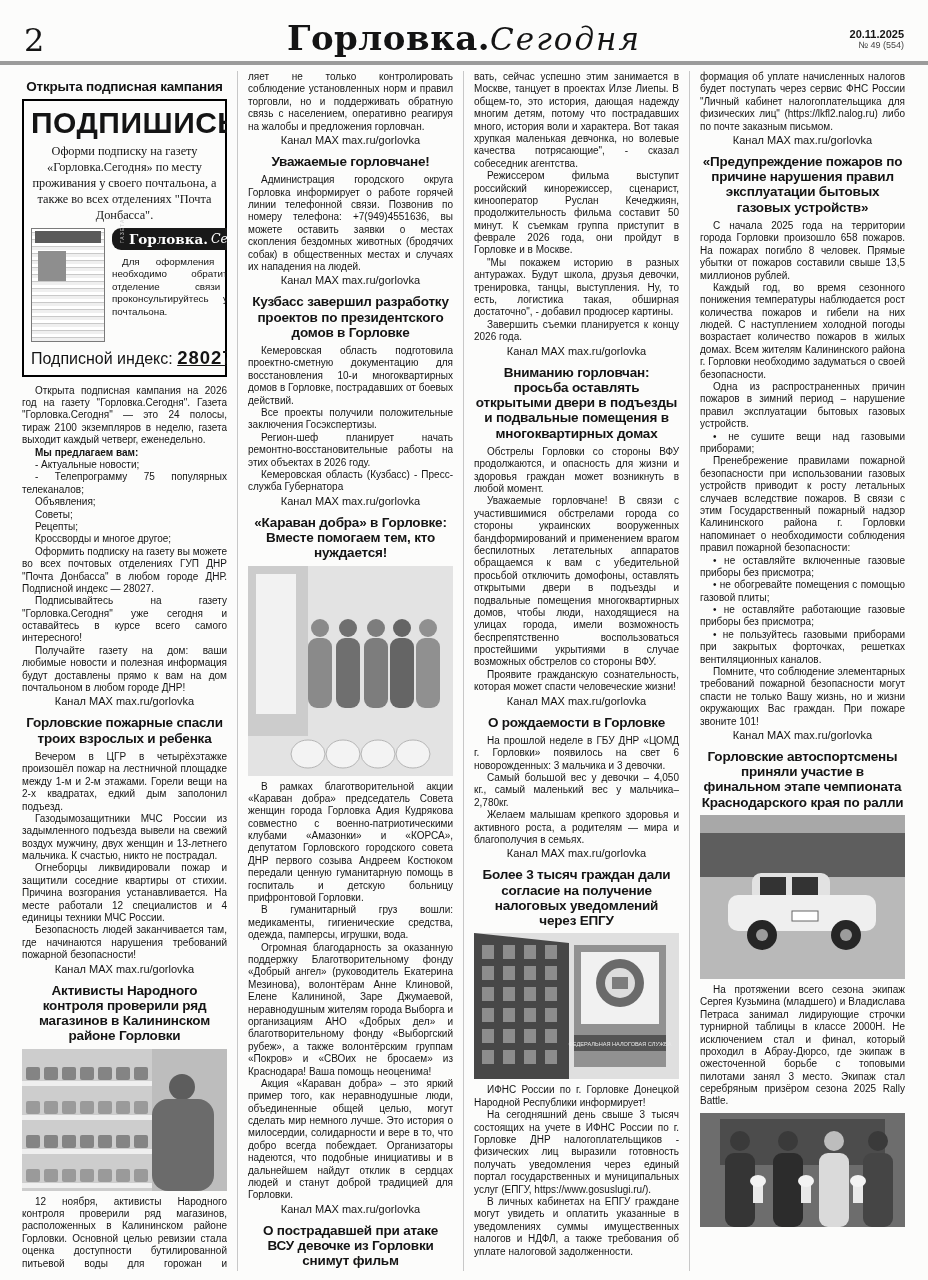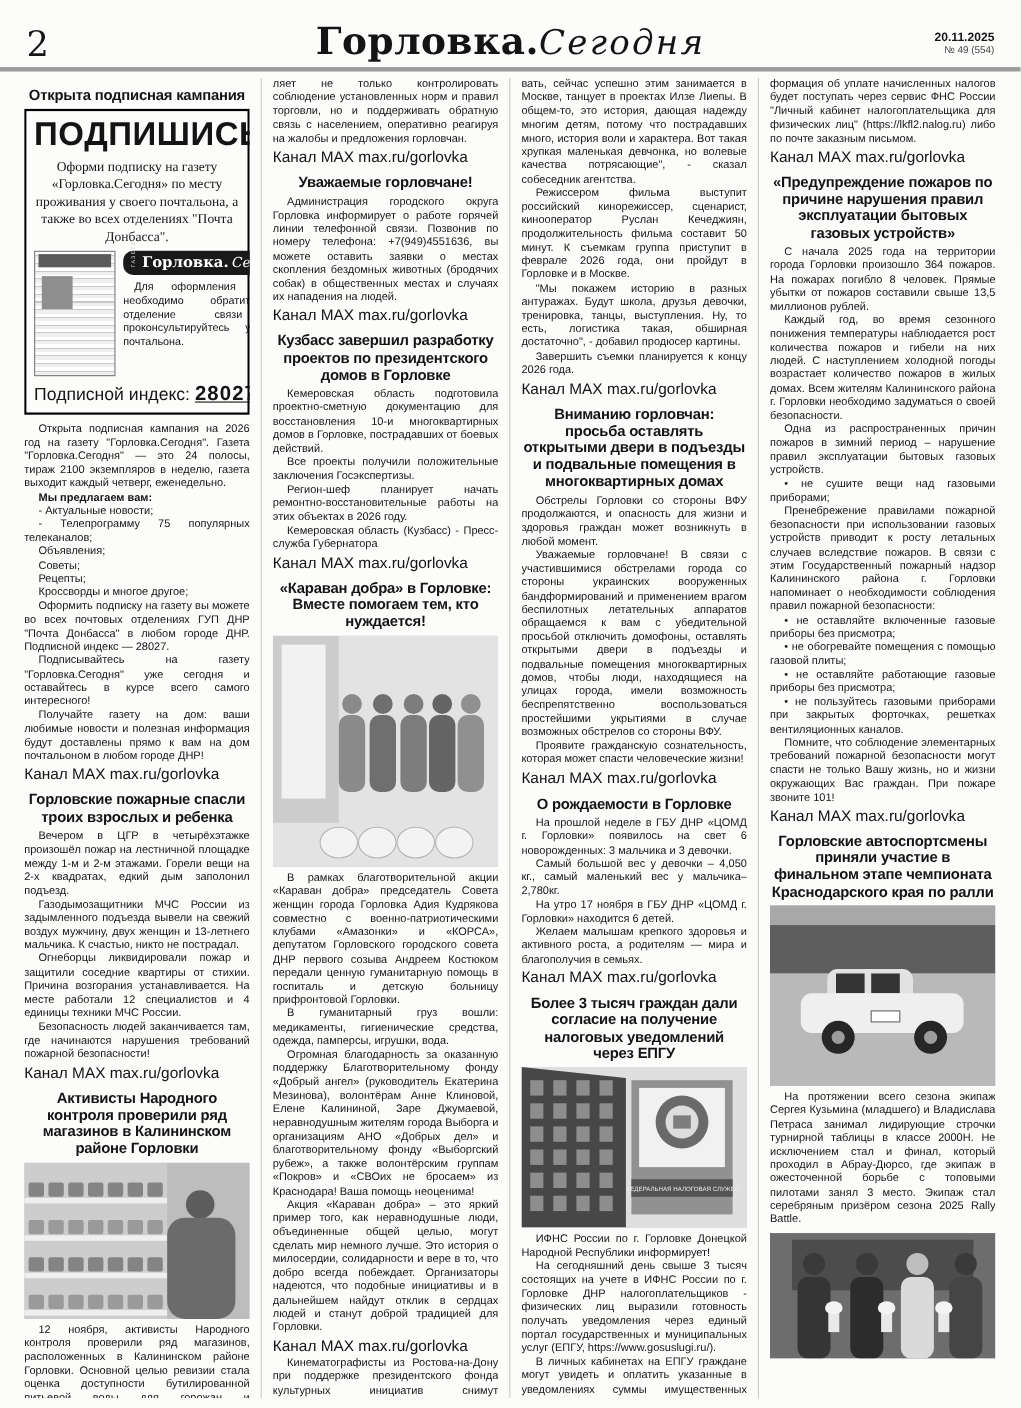--- a/index.html
+++ b/index.html
@@ -19,21 +19,21 @@
   
   .cols{display:flex;gap:10px;padding:0 22px;height:1200px;overflow:hidden;}
   .col{width:205px;flex:0 0 205px;overflow:hidden;}
   .vdiv{width:1px;background:#c8c8c8;flex:0 0 1px;}
   
   .headline{font-weight:700;font-size:13.5px;line-height:1.13;text-align:center;
             margin:8px 1px 5px;letter-spacing:-.2px;}
   .para{font-size:10px;line-height:1.24;text-align:justify;text-indent:13px;margin:0;}
   .para.cont{text-indent:0;}
   .para.lead{font-weight:700;}
-  .channel{font-size:14px;text-align:left;margin:1px 0 3px;}
+  .channel{font-size:11px;text-align:center;margin:1px 0 3px;}
   .photo{margin:5px 0;line-height:0;background:#d0d0d0;}
   .photo svg{display:block;width:100%;height:100%;}
   
   .subbox{border:2px solid #000;padding:6px 7px;margin:3px 0 8px;text-align:center;}
   .slogan{font-size:30px;font-weight:800;letter-spacing:.5px;line-height:1.05;}
   .sub-lead{font-size:12.3px;line-height:1.3;margin:5px 0 4px;text-align:center;font-family:Liberation Serif, serif;}
   .sub-media{display:flex;gap:7px;margin:3px 0 2px;text-align:left;}
   .thumb{flex:0 0 72px;height:112px;border:1px solid #7a7a7a;background:
      repeating-linear-gradient(#ffffff 0 3px,#c9c9c9 3px 4px,#efefef 4px 7px);position:relative;}
   .thumb::before{content:"";position:absolute;left:3px;top:2px;right:3px;height:12px;background:#5a5a5a;}
@@ -180,38 +180,38 @@
             <ellipse cx="95" cy="188" rx="17" ry="14" fill="#f3f3f3" stroke="#b5b5b5"></ellipse>
             <ellipse cx="130" cy="188" rx="17" ry="14" fill="#f3f3f3" stroke="#b5b5b5"></ellipse>
             <ellipse cx="165" cy="188" rx="17" ry="14" fill="#f3f3f3" stroke="#b5b5b5"></ellipse>
           </svg>
         </figure>
         <p class="para">В рамках благотворительной акции «Караван добра» председатель Совета женщин города Горловка Адия Кудрякова совместно с военно-патриотическими клубами «Амазонки» и «КОРСА», депутатом Горловского городского совета ДНР первого созыва Андреем Костюком передали ценную гуманитарную помощь в госпиталь и детскую больницу прифронтовой Горловки.</p>
         <p class="para">В гуманитарный груз вошли: медикаменты, гигиенические средства, одежда, памперсы, игрушки, вода.</p>
         <p class="para">Огромная благодарность за оказанную поддержку Благотворительному фонду «Добрый ангел» (руководитель Екатерина Мезинова), волонтёрам Анне Клиновой, Елене Калининой, Заре Джумаевой, неравнодушным жителям города Выборга и организациям АНО «Добрых дел» и благотворительному фонду «Выборгский рубеж», а также волонтёрским группам «Покров» и «СВОих не бросаем» из Краснодара! Ваша помощь неоценима!</p>
         <p class="para">Акция «Караван добра» – это яркий пример того, как неравнодушные люди, объединенные общей целью, могут сделать мир немного лучше. Это история о милосердии, солидарности и вере в то, что добро всегда побеждает. Организаторы надеются, что подобные инициативы и в дальнейшем найдут отклик в сердцах людей и станут доброй традицией для Горловки.</p>
         <p class="channel">Канал MAX max.ru/gorlovka</p>
+        <h2 class="headline" style="margin: 8px 1px 5px;">О пострадавшей при атаке ВСУ девочке из Горловки снимут фильм</h2>
         <p class="para">Кинематографисты из Ростова-на-Дону при поддержке президентского фонда культурных инициатив снимут документальный фильм "Полина" о девочке, которая пострадала при атаке со стороны ВСУ в Горловке в ДНР. Об этом сообщил продюсер картины Михаил Ивантей.</p>
       </section>
     <div class="vdiv"></div>
     <section class="col">
         <p class="para cont">вать, сейчас успешно этим занимается в Москве, танцует в проектах Илзе Лиепы. В общем-то, это история, дающая надежду многим детям, потому что пострадавших много, история воли и характера. Вот такая хрупкая маленькая девчонка, но волевые качества потрясающие", - сказал собеседник агентства.</p>
         <p class="para">Режиссером фильма выступит российский кинорежиссер, сценарист, кинооператор Руслан Кечеджиян, продолжительность фильма составит 50 минут. К съемкам группа приступит в феврале 2026 года, они пройдут в Горловке и в Москве.</p>
         <p class="para">"Мы покажем историю в разных антуражах. Будут школа, друзья девочки, тренировка, танцы, выступления. Ну, то есть, логистика такая, обширная достаточно", - добавил продюсер картины.</p>
         <p class="para">Завершить съемки планируется к концу 2026 года.</p>
         <p class="channel">Канал MAX max.ru/gorlovka</p>
         <h2 class="headline" style="margin: 8px 1px 5px;">Вниманию горловчан: просьба оставлять открытыми двери в подъезды и подвальные помещения в многоквартирных домах</h2>
         <p class="para">Обстрелы Горловки со стороны ВФУ продолжаются, и опасность для жизни и здоровья граждан может возникнуть в любой момент.</p>
         <p class="para">Уважаемые горловчане! В связи с участившимися обстрелами города со стороны украинских вооруженных бандформирований и применением врагом беспилотных летательных аппаратов обращаемся к вам с убедительной просьбой отключить домофоны, оставлять открытыми двери в подъезды и подвальные помещения многоквартирных домов, чтобы люди, находящиеся на улицах города, имели возможность беспрепятственно воспользоваться простейшими укрытиями в случае возможных обстрелов со стороны ВФУ.</p>
         <p class="para">Проявите гражданскую сознательность, которая может спасти человеческие жизни!</p>
         <p class="channel">Канал MAX max.ru/gorlovka</p>
         <h2 class="headline" style="margin: 8px 1px 5px;">О рождаемости в Горловке</h2>
         <p class="para">На прошлой неделе в ГБУ ДНР «ЦОМД г. Горловки» появилось на свет 6 новорожденных: 3 мальчика и 3 девочки.</p>
         <p class="para">Самый большой вес у девочки – 4,050 кг., самый маленький вес у мальчика– 2,780кг.</p>
-        <p class="para">На утро 17 ноября в ГБУ ДНР «ЦОМД г. Горловки» находится 6 детей.</p>
         <p class="para">Желаем малышам крепкого здоровья и активного роста, а родителям — мира и благополучия в семьях.</p>
         <p class="channel">Канал MAX max.ru/gorlovka</p>
         <h2 class="headline" style="margin: 8px 1px 5px;">Более 3 тысяч граждан дали согласие на получение налоговых уведомлений через ЕПГУ</h2>
         <figure class="photo" style="height: 146px; margin: 5px 0px;">
           <svg viewBox="0 0 205 146" preserveAspectRatio="none" xmlns="http://www.w3.org/2000/svg">
             <rect width="205" height="146" fill="#dfdfdf"></rect>
             <polygon points="0,0 95,10 95,146 0,146" fill="#474747"></polygon>
             <rect x="8" y="12" width="12" height="14" fill="#8d8d8d"></rect>
             <rect x="29" y="12" width="12" height="14" fill="#8d8d8d"></rect>
             <rect x="50" y="12" width="12" height="14" fill="#8d8d8d"></rect>
@@ -247,21 +247,21 @@
         </figure>
         <p class="para">ИФНС России по г. Горловке Донецкой Народной Республики информирует!</p>
         <p class="para">На сегодняшний день свыше 3 тысяч состоящих на учете в ИФНС России по г. Горловке ДНР налогоплательщиков - физических лиц выразили готовность получать уведомления через единый портал государственных и муниципальных услуг (ЕПГУ, https://www.gosuslugi.ru/).</p>
         <p class="para">В личных кабинетах на ЕПГУ граждане могут увидеть и оплатить указанные в уведомлениях суммы имущественных налогов и НДФЛ, а также требования об уплате налоговой задолженности.</p>
       </section>
     <div class="vdiv"></div>
     <section class="col">
         <p class="para cont">формация об уплате начисленных налогов будет поступать через сервис ФНС России "Личный кабинет налогоплательщика для физических лиц" (https://lkfl2.nalog.ru) либо по почте заказным письмом.</p>
         <p class="channel">Канал MAX max.ru/gorlovka</p>
         <h2 class="headline" style="margin: 8px 1px 5px;">«Предупреждение пожаров по причине нарушения правил эксплуатации бытовых газовых устройств»</h2>
-        <p class="para">С начала 2025 года на территории города Горловки произошло 364 пожаров. На пожарах погибло 8 человек. Прямые убытки от пожаров составили свыше 13,5 миллионов рублей.</p>
+        <p class="para">С начала 2025 года на территории города Горловки произошло 658 пожаров. На пожарах погибло 8 человек. Прямые убытки от пожаров составили свыше 13,5 миллионов рублей.</p>
         <p class="para">Каждый год, во время сезонного понижения температуры наблюдается рост количества пожаров и гибели на них людей. С наступлением холодной погоды возрастает количество пожаров в жилых домах. Всем жителям Калининского района г. Горловки необходимо задуматься о своей безопасности.</p>
         <p class="para">Одна из распространенных причин пожаров в зимний период – нарушение правил эксплуатации бытовых газовых устройств.</p>
         <p class="para">• не сушите вещи над газовыми приборами;</p>
         <p class="para">Пренебрежение правилами пожарной безопасности при использовании газовых устройств приводит к росту летальных случаев вследствие пожаров. В связи с этим Государственный пожарный надзор Калининского района г. Горловки напоминает о необходимости соблюдения правил пожарной безопасности:</p>
         <p class="para">• не оставляйте включенные газовые приборы без присмотра;</p>
         <p class="para">• не обогревайте помещения с помощью газовой плиты;</p>
         <p class="para">• не оставляйте работающие газовые приборы без присмотра;</p>
         <p class="para">• не пользуйтесь газовыми приборами при закрытых форточках, решетках вентиляционных каналов.</p>
         <p class="para">Помните, что соблюдение элементарных требований пожарной безопасности могут спасти не только Вашу жизнь, но и жизни окружающих Вас граждан. При пожаре звоните 101!</p>
         <p class="channel">Канал MAX max.ru/gorlovka</p>

